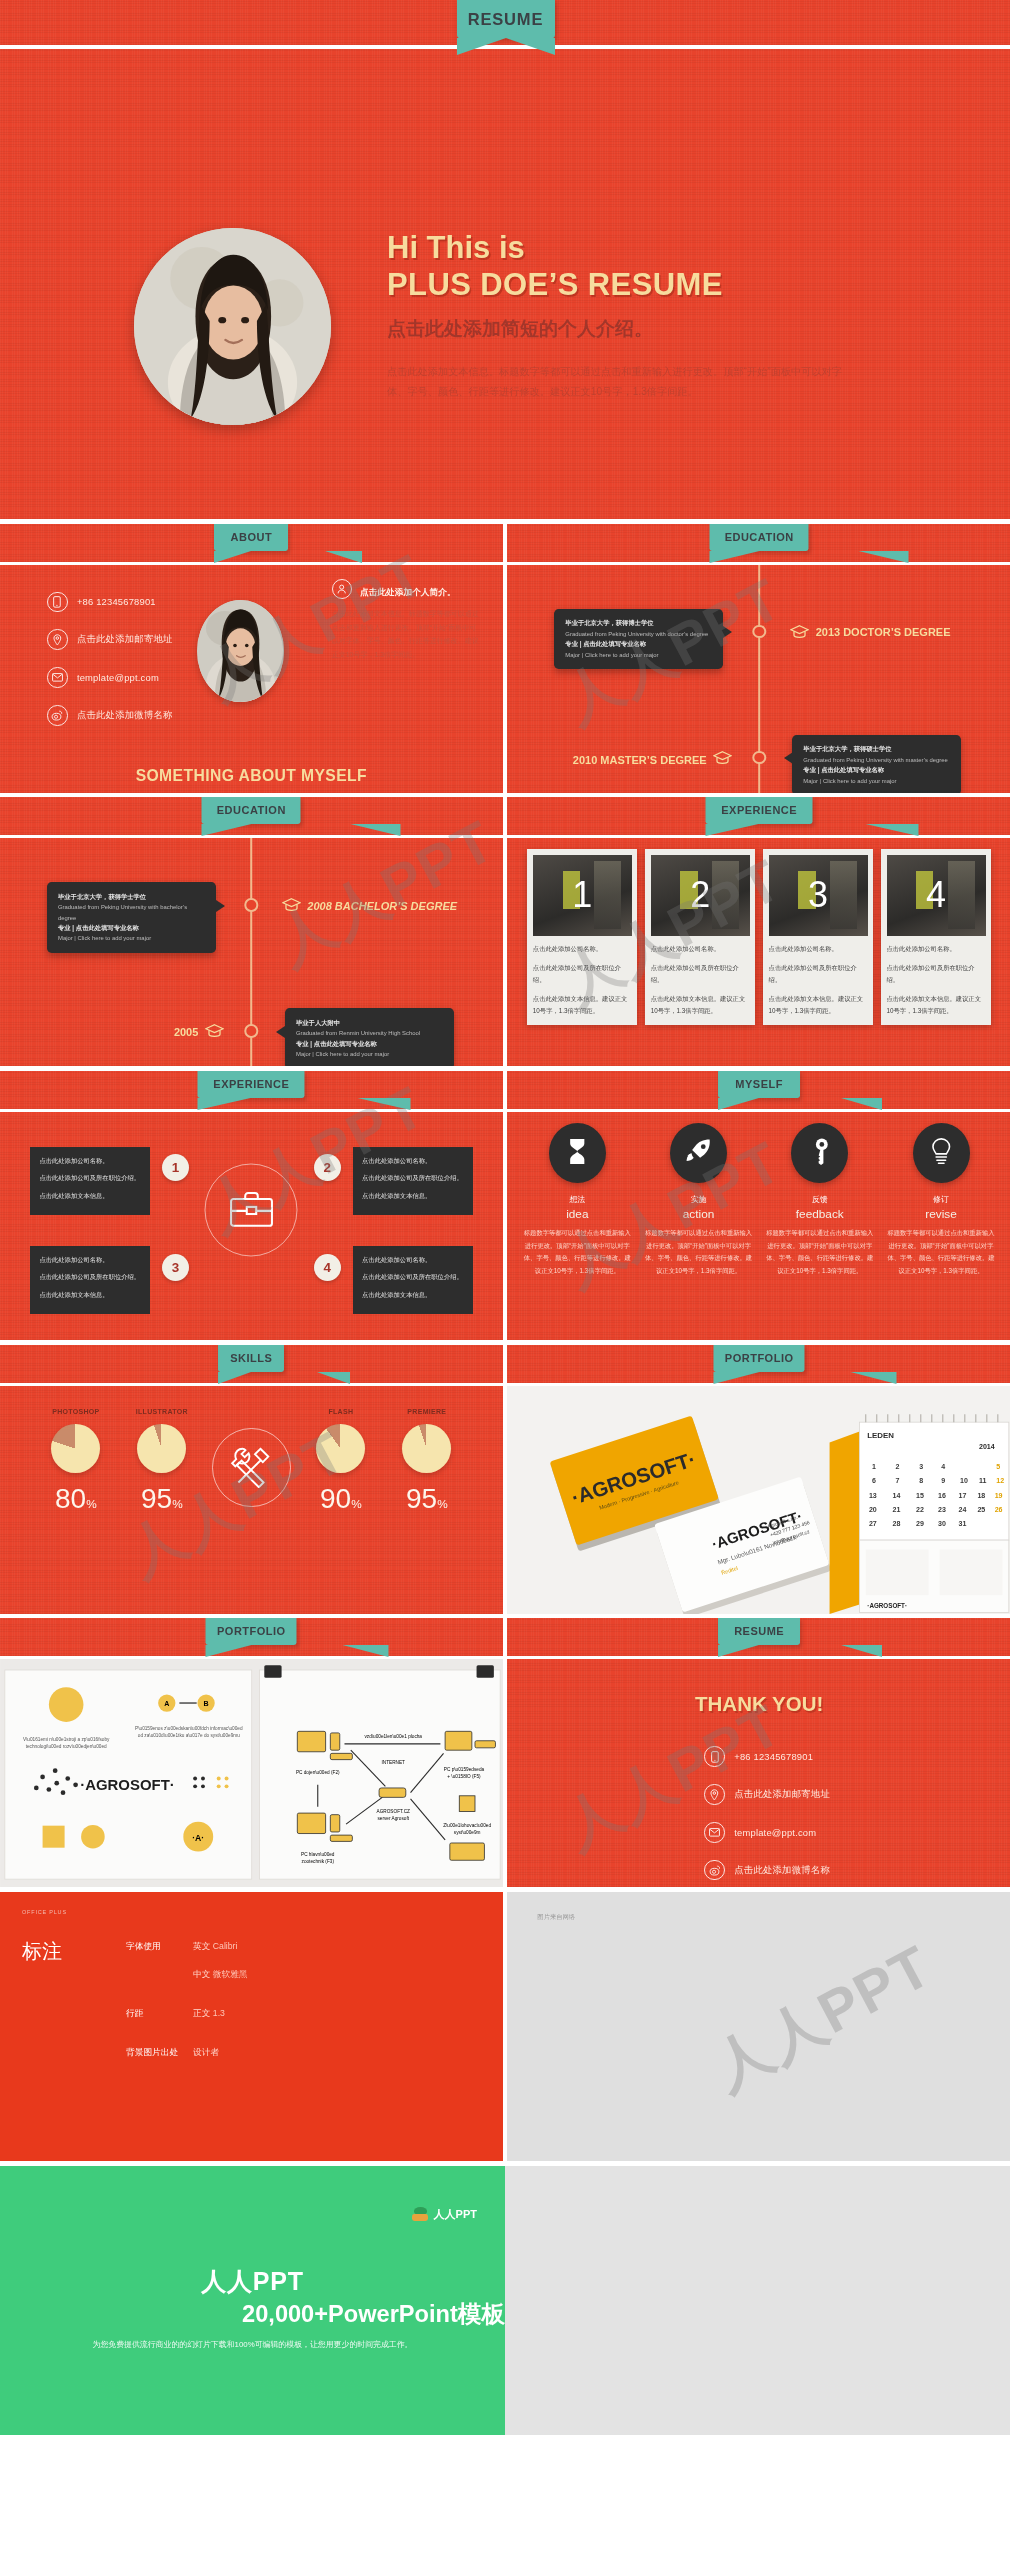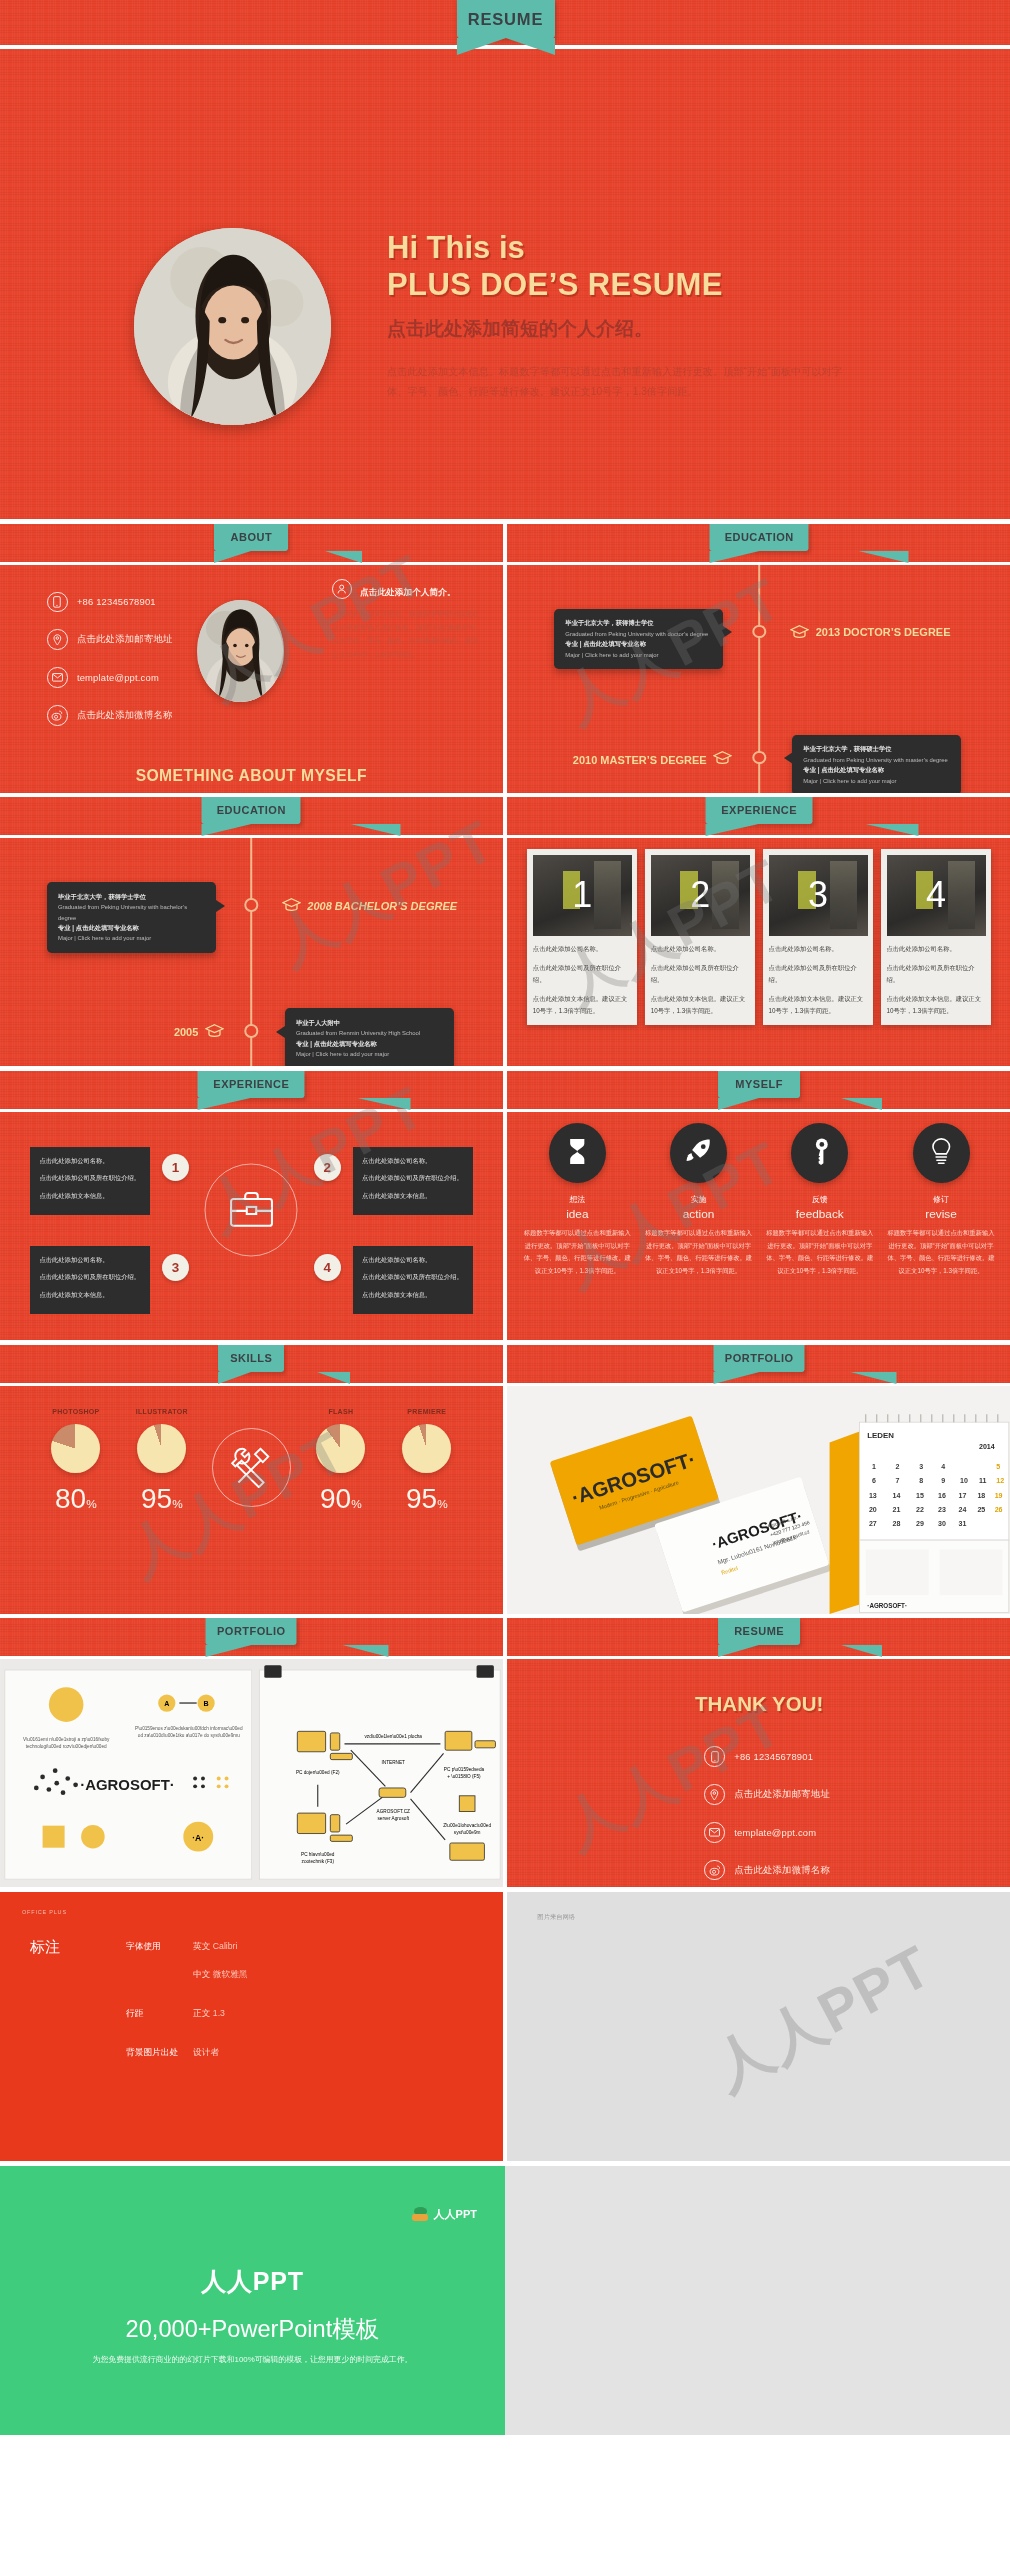--- a/index.html
+++ b/index.html
@@ -153,39 +153,39 @@
   
   .pf-white { position:absolute; left:0; right:0; top:41px; bottom:0; background:#f2f1ef; overflow:hidden; }
 
   
   .ty-title { position:absolute; left:0; right:0; top:33px; text-align:center;
               font-size:20.5px; font-weight:bold; color:#f7dc9e; text-shadow:1.6px 1.6px 0 rgba(120,25,10,.3); }
 
   
   .spec { position:absolute; inset:0; }
   .spec-brand { position:absolute; left:22px; top:17.3px; font-size:5.5px; color:#f3b9ad; letter-spacing:0.8px; }
-  .spec-title { position:absolute; left:30px; top:46px; font-size:15px; color:#fff; }
+  .spec-title { position:absolute; left:22px; top:46px; font-size:20px; color:#fff; }
   .spec-tbl { position:absolute; left:126px; top:49px; font-size:8.7px; color:#fff; }
   .spec-row { display:flex; margin-bottom:27px; }
   .spec-k { width:67px; color:#fff; }
   .spec-v { color:#ffd9cf; }
   .spec-v i { font-style:normal; color:#ffc7b8; }
 
   
   .footer { position:relative; height:269px; display:flex; }
   .footer-left { width:505px; background:#3fcc7c; position:relative; }
   .footer-right { flex:1; background:#e3e3e3; }
   .rrppt { position:absolute; right:28px; top:41px; display:flex; align-items:center; gap:5.5px;
            color:#fff; font-weight:bold; font-size:11px; }
   .rrlogo { width:15.7px; height:14px; position:relative; }
   .rrlogo .t { position:absolute; left:1.6px; top:0; width:12.6px; height:7.9px; border-radius:50% 50% 40% 40%; background:#2e9e57; }
   .rrlogo .b { position:absolute; left:0; bottom:0; width:15.7px; height:7px; border-radius:2.4px; background:#e8a33d; }
   .foot-c { position:absolute; left:0; right:0; top:99px; text-align:center; color:#fff; }
   .foot-c .l1 { font-size:25px; font-weight:bold; letter-spacing:0.8px; }
-  .foot-c .l2 { font-size:23.6px; font-weight:normal; margin-top:15px; }
+  .foot-c .l2 { font-size:23.6px; font-weight:bold; margin-top:0;text-align:right; }
   .foot-c .l3 { font-size:7.9px; margin-top:9.4px; opacity:.92; }
 </style>
 </head>
 <body>
 
 <div class="page">
 
   <section class="hero">
     <div class="hero-top redbg"></div>
     <div class="ribbon ribbon-top">

